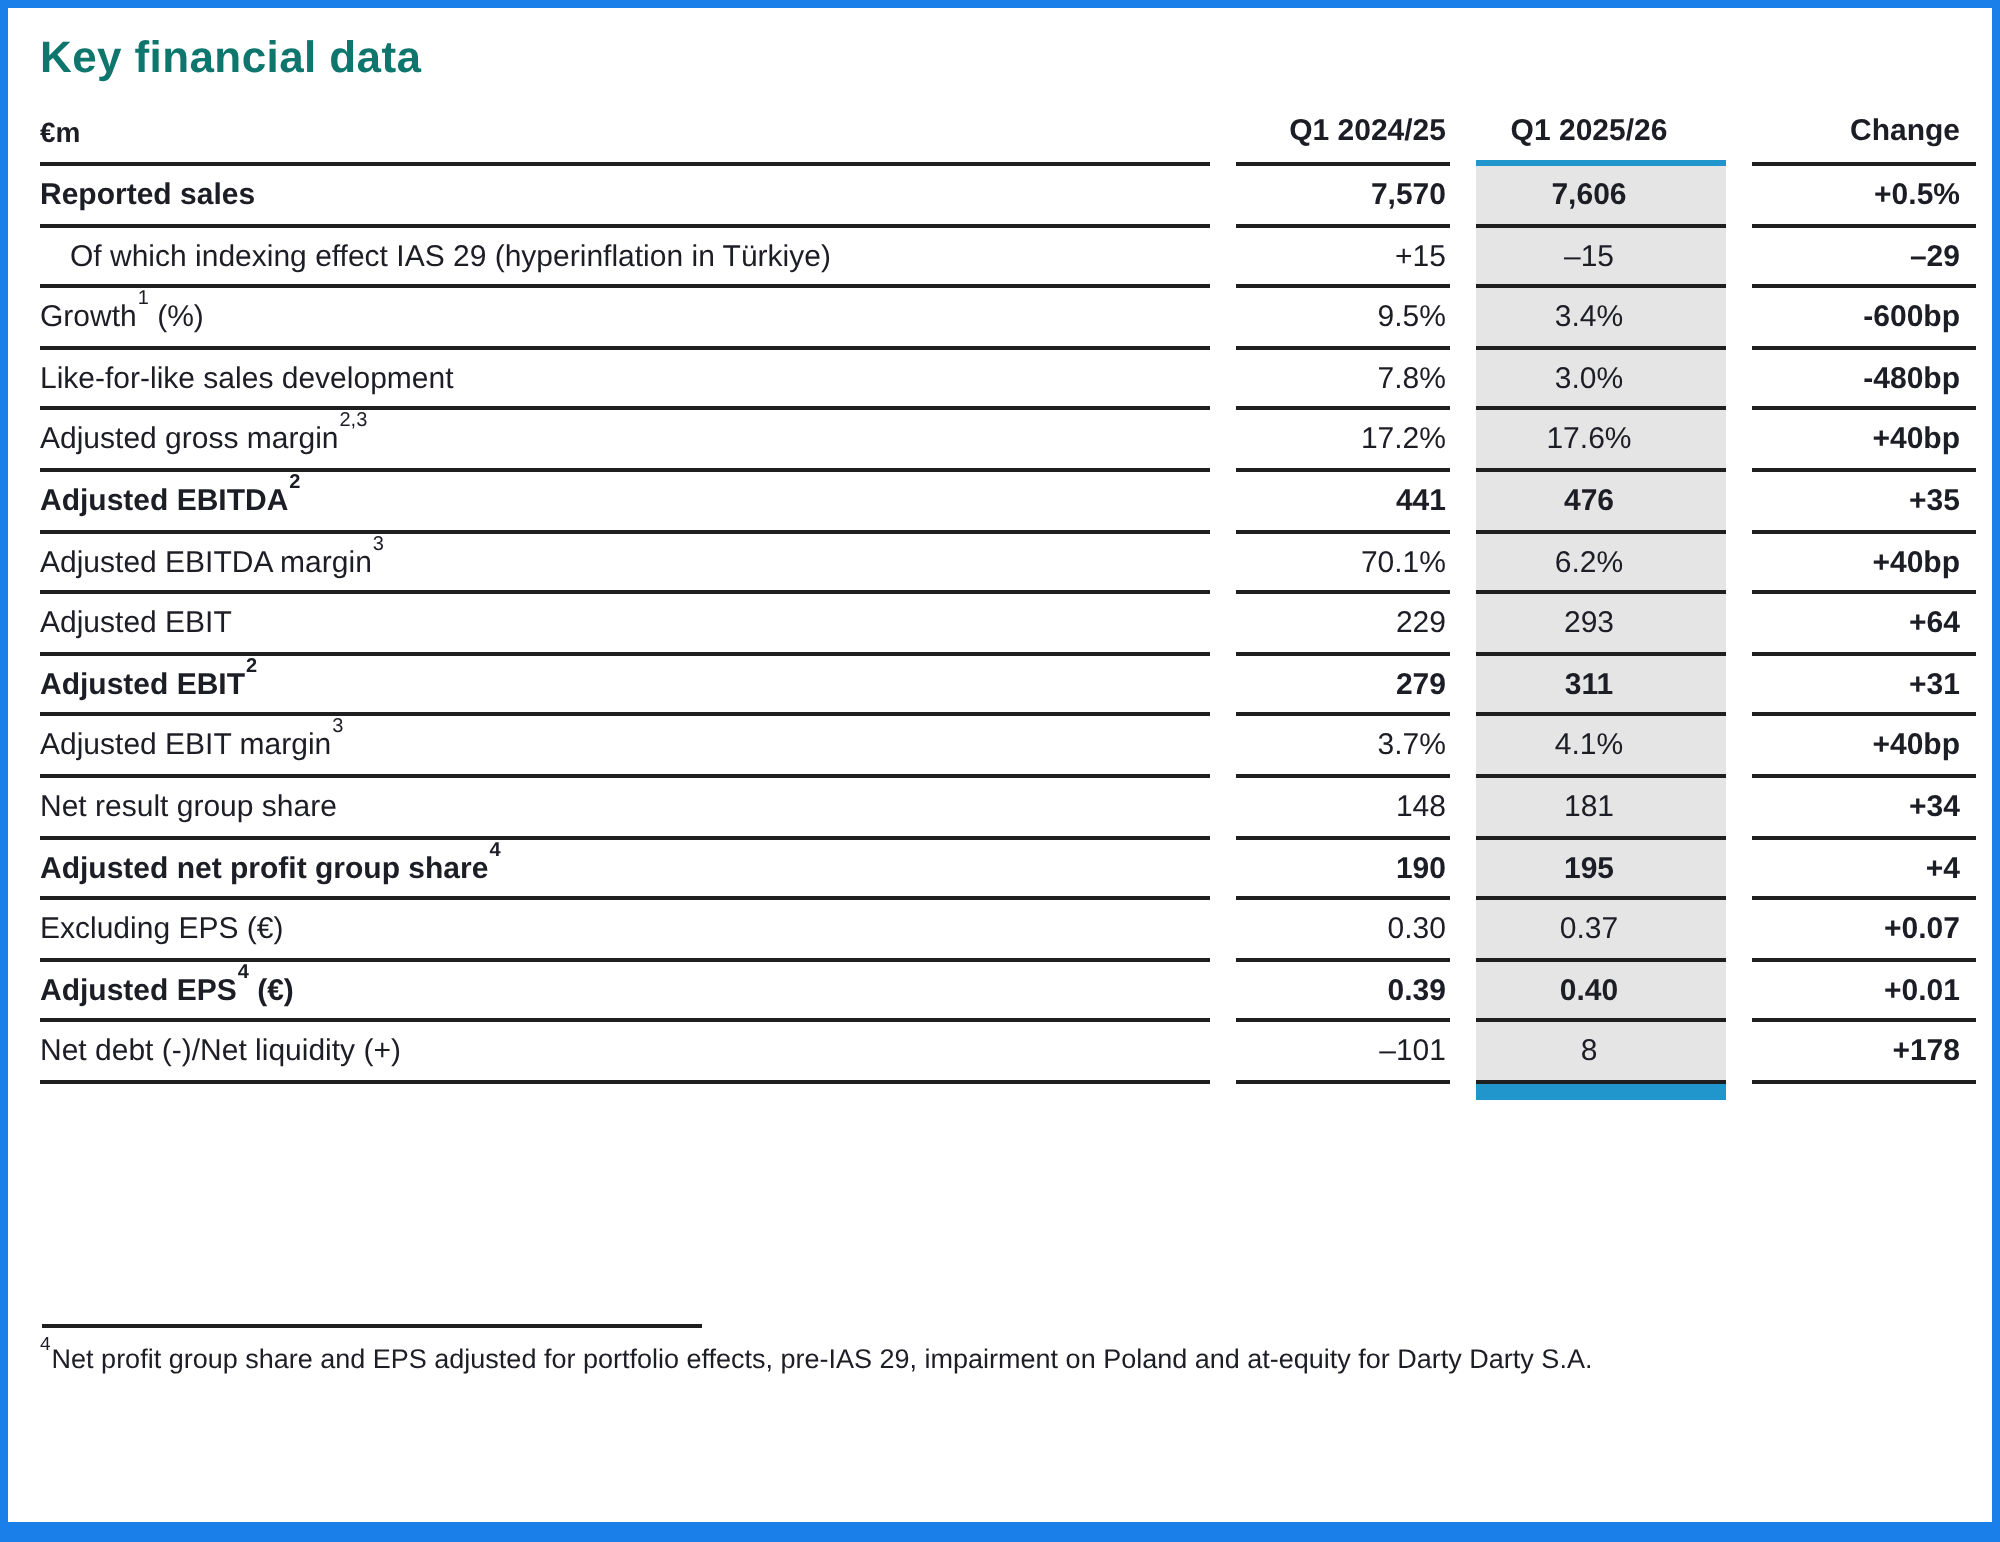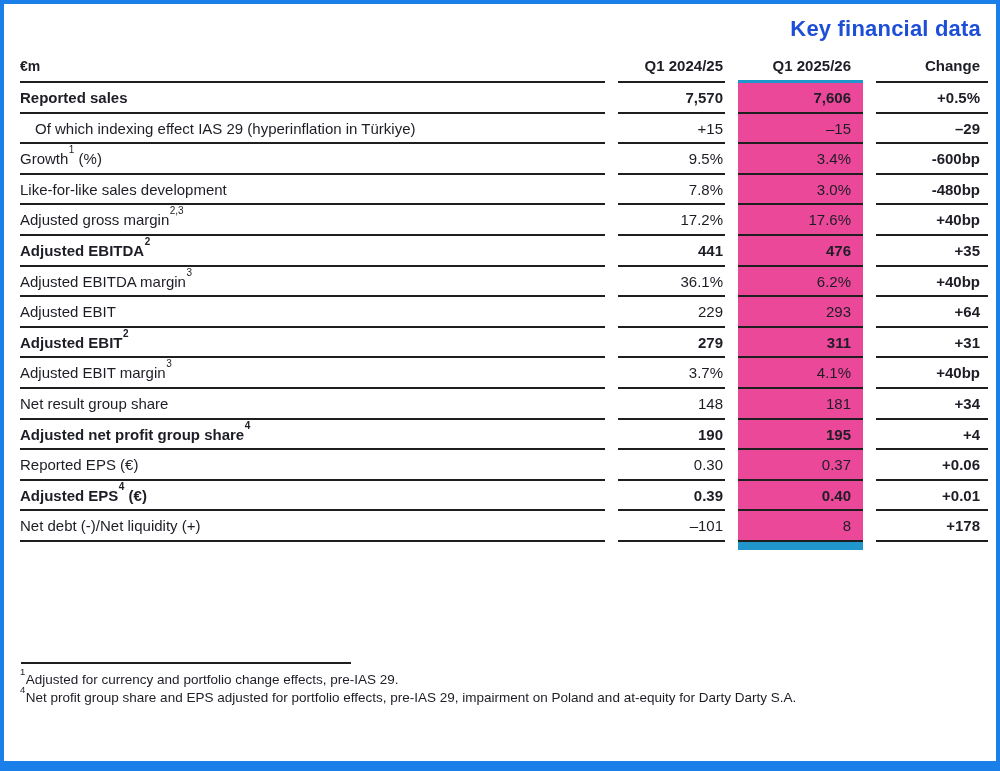--- a/index.html
+++ b/index.html
@@ -11,45 +11,44 @@
     border:4px solid #1a7fe8;
     border-bottom-width:10px;
     background:#fff;
     padding:12px 15px 0 16px;
     overflow:hidden;
   }
 
   .title {
     font-size:22px;
     font-weight:700;
-    color:#1d4ed8;
+    color:#0f766e;
     letter-spacing:0.2px;
     margin-bottom:9px;
-    text-align:right;
   }
 
   .table {
     display:grid;
     grid-template-columns:1fr 107px 125px 112px;
     column-gap:13px;
     width:968px;
   }
   .trow { display:contents; }
 
   .c {
     height:30.6px;
     line-height:30.6px;
     font-size:15px;
     border-bottom:2px solid #1f1f1f;
     white-space:nowrap;
     overflow:hidden;
   }
   .num { text-align:right; }
   .c2 { padding-right:2px; }
-  .c3 { padding-right:12px; }
+  .c3 { padding-right:12px;text-align:center; }
   .c4 { padding-right:8px;font-weight:bold; }
   .label.indent { padding-left:15px; }
   .bold { font-weight:700; }
 
   
   .hcell {
     position:relative;
     height:32px;
     line-height:30px;
     font-weight:700;
@@ -57,21 +56,21 @@
   }
   .hcell::after {
     content:"";
     position:absolute; left:0; right:0; bottom:0;
     height:2px; background:#1f1f1f;
   }
   .unit-h { font-size:14px; }
   .hl-h::after { height:8px; bottom:-5px; background:#2196cd; z-index:2; }
 
   
-  .hl { background:#ec4899; }
+  .hl { background:#e5e5e5; }
   .endbar { grid-column:3; height:8px; background:#2196cd; }
 
   sup.lbl-sup {
     font-size:10px; line-height:0;
     position:relative; top:-5px;
     margin-left:0.5px;
   }
 
   .fn-divider {
     width:330px;
@@ -144,21 +143,21 @@
 
   <div class="trow">
     <div class="c label bold"><span class="lbl-pre">Adjusted EBITDA</span><sup class="lbl-sup">2</sup><span class="lbl-post"></span></div>
     <div class="c num c2 v1 bold">441</div>
     <div class="c num c3 hl v2 bold">476</div>
     <div class="c num c4 v3 bold">+35</div>
   </div>
 
   <div class="trow">
     <div class="c label"><span class="lbl-pre">Adjusted EBITDA margin</span><sup class="lbl-sup">3</sup><span class="lbl-post"></span></div>
-    <div class="c num c2 v1">36.1%</div>
+    <div class="c num c2 v1">70.1%</div>
     <div class="c num c3 hl v2">6.2%</div>
     <div class="c num c4 v3">+40bp</div>
   </div>
 
   <div class="trow">
     <div class="c label"><span class="lbl-pre">Adjusted EBIT</span><sup class="lbl-sup"></sup><span class="lbl-post"></span></div>
     <div class="c num c2 v1">229</div>
     <div class="c num c3 hl v2">293</div>
     <div class="c num c4 v3">+64</div>
   </div>
@@ -185,44 +184,43 @@
   </div>
 
   <div class="trow">
     <div class="c label bold"><span class="lbl-pre">Adjusted net profit group share</span><sup class="lbl-sup">4</sup><span class="lbl-post"></span></div>
     <div class="c num c2 v1 bold">190</div>
     <div class="c num c3 hl v2 bold">195</div>
     <div class="c num c4 v3 bold">+4</div>
   </div>
 
   <div class="trow">
-    <div class="c label"><span class="lbl-pre">Reported EPS (€)</span><sup class="lbl-sup"></sup><span class="lbl-post"></span></div>
+    <div class="c label"><span class="lbl-pre">Excluding EPS (€)</span><sup class="lbl-sup"></sup><span class="lbl-post"></span></div>
     <div class="c num c2 v1">0.30</div>
     <div class="c num c3 hl v2">0.37</div>
-    <div class="c num c4 v3">+0.06</div>
+    <div class="c num c4 v3">+0.07</div>
   </div>
 
   <div class="trow">
     <div class="c label bold"><span class="lbl-pre">Adjusted EPS</span><sup class="lbl-sup">4</sup><span class="lbl-post"> (€)</span></div>
     <div class="c num c2 v1 bold">0.39</div>
     <div class="c num c3 hl v2 bold">0.40</div>
     <div class="c num c4 v3 bold">+0.01</div>
   </div>
 
   <div class="trow">
     <div class="c label"><span class="lbl-pre">Net debt (-)/Net liquidity (+)</span><sup class="lbl-sup"></sup><span class="lbl-post"></span></div>
     <div class="c num c2 v1">–101</div>
     <div class="c num c3 hl v2">8</div>
     <div class="c num c4 v3">+178</div>
   </div>
 <div class="endbar"></div>
   </div>
 
   <div class="fn-divider"></div>
   <div class="footnotes">
-  <div class="fn"><sup class="fn-sup">1</sup><span class="fn-text">Adjusted for currency and portfolio change effects, pre-IAS 29.</span></div>
 
 
 
   <div class="fn"><sup class="fn-sup">4</sup><span class="fn-text">Net profit group share and EPS adjusted for portfolio effects, pre-IAS 29, impairment on Poland and at-equity for Darty Darty S.A.</span></div>
 </div>
 
 </div>
 
 </body></html>

